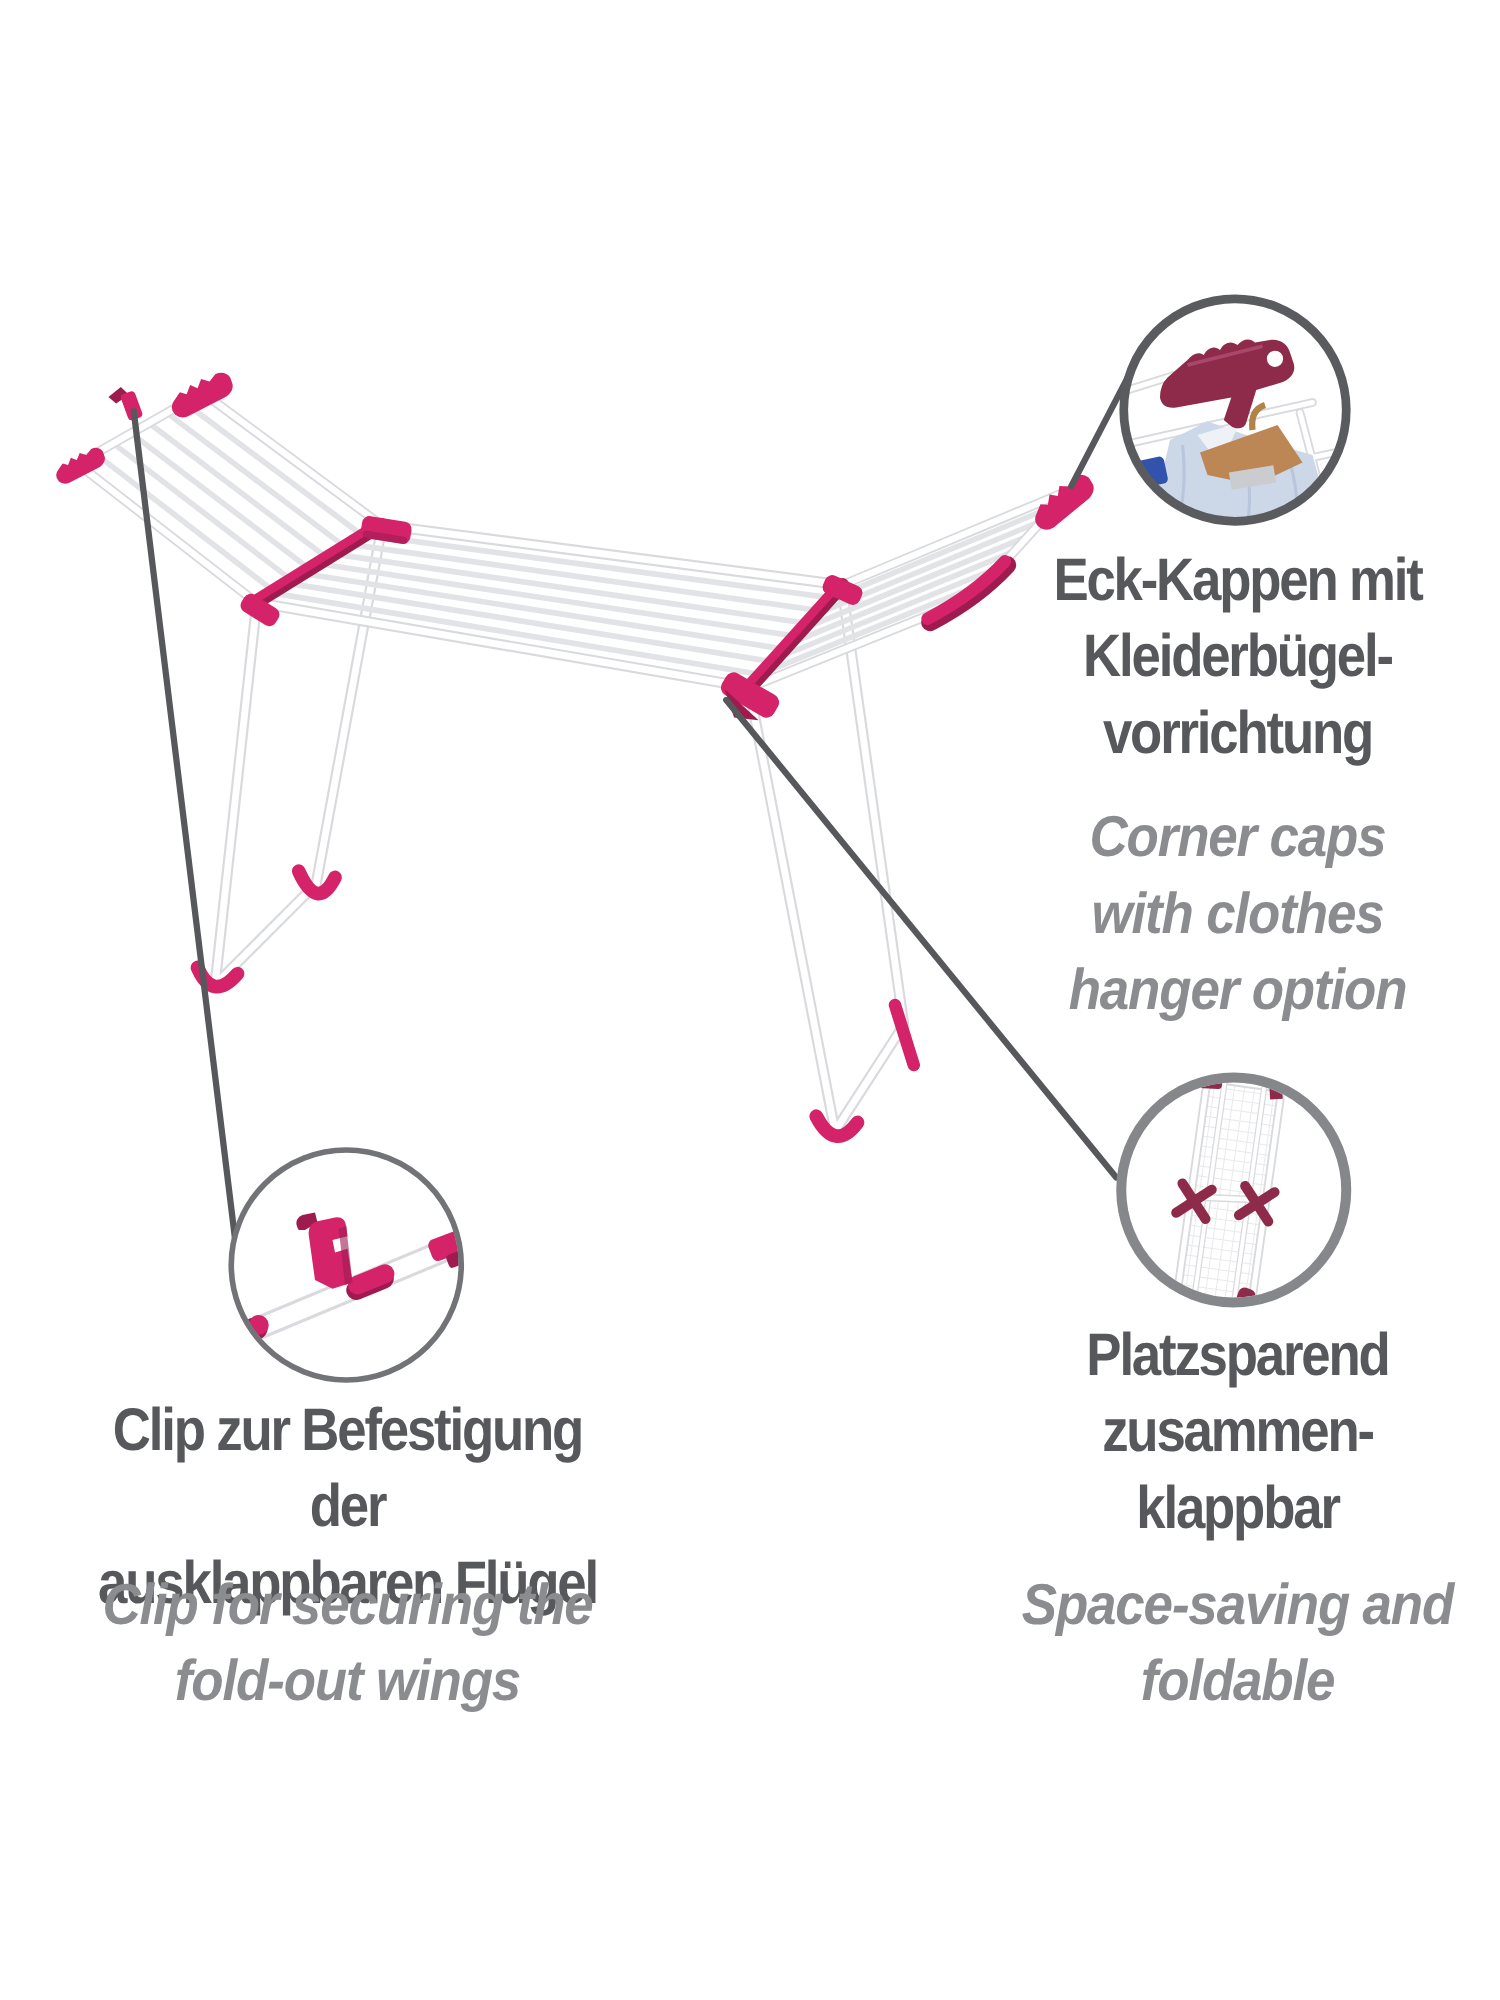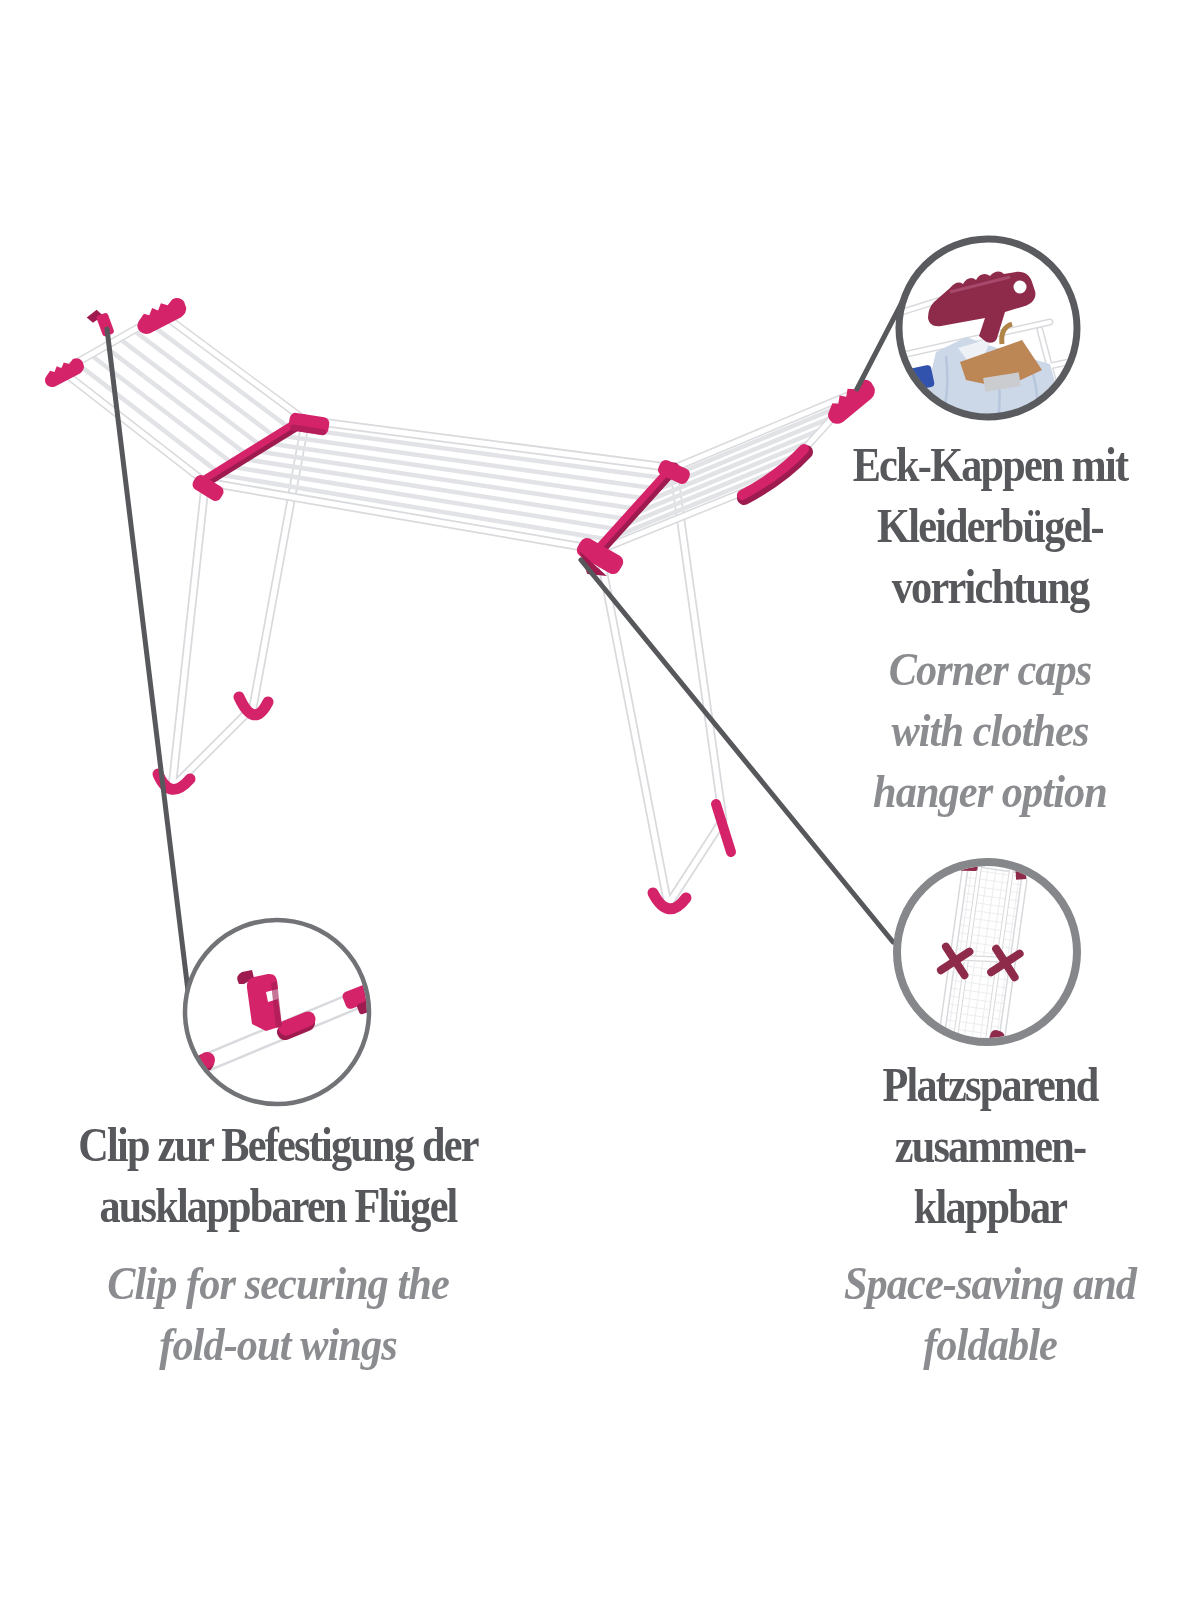--- a/index.html
+++ b/index.html
@@ -1,17 +1,17 @@
 <!DOCTYPE html>
 <html style="--pink: #d42369; --pink-dark: #9e1b50; --maroon: #8e2b4a; --rail-outline: #d9dadd; --rail-thin: #e2e3e6; --leader-gray: #57585b; --circle-dark: #5a5b5e; --circle-mid: #85878a; --circle-light: #717376; --heading-gray: #57585b; --subtext-gray: #8b8c8f; --shirt-blue: #ccd8e8; --shirt-fold: #b7c6dc; --hanger-tan: #bd8655; --accent-blue: #3152ad;"><head>
 <meta charset="utf-8">
 <style>
   html,body{margin:0;padding:0;background:#ffffff;}
   .stage{position:relative;width:1200px;height:1600px;background:#ffffff;overflow:hidden;
-         font-family:Liberation Serif, serif;}
+         font-family:Liberation Sans, sans-serif;}
   .artwork{position:absolute;left:0;top:0;width:1200px;height:1600px;}
   .callout-title{position:absolute;text-align:center;white-space:pre-line;
     color:var(--heading-gray);font-weight:bold;font-size:48px;line-height:61px;
     letter-spacing:-2px;transform:scaleX(.88);transform-origin:50% 0;}
   .callout-sub{position:absolute;text-align:center;white-space:pre-line;
     color:var(--subtext-gray);font-weight:bold;font-style:italic;font-size:46px;line-height:61px;
     letter-spacing:-1px;transform:scaleX(.92);transform-origin:50% 0;}
   .rail{stroke:var(--rail-thin);stroke-width:4.5;stroke-linecap:round;fill:none;}
   .tube-o{stroke:var(--rail-outline);stroke-linecap:round;fill:none;}
   .tube-i{stroke:#ffffff;stroke-linecap:round;fill:none;}

